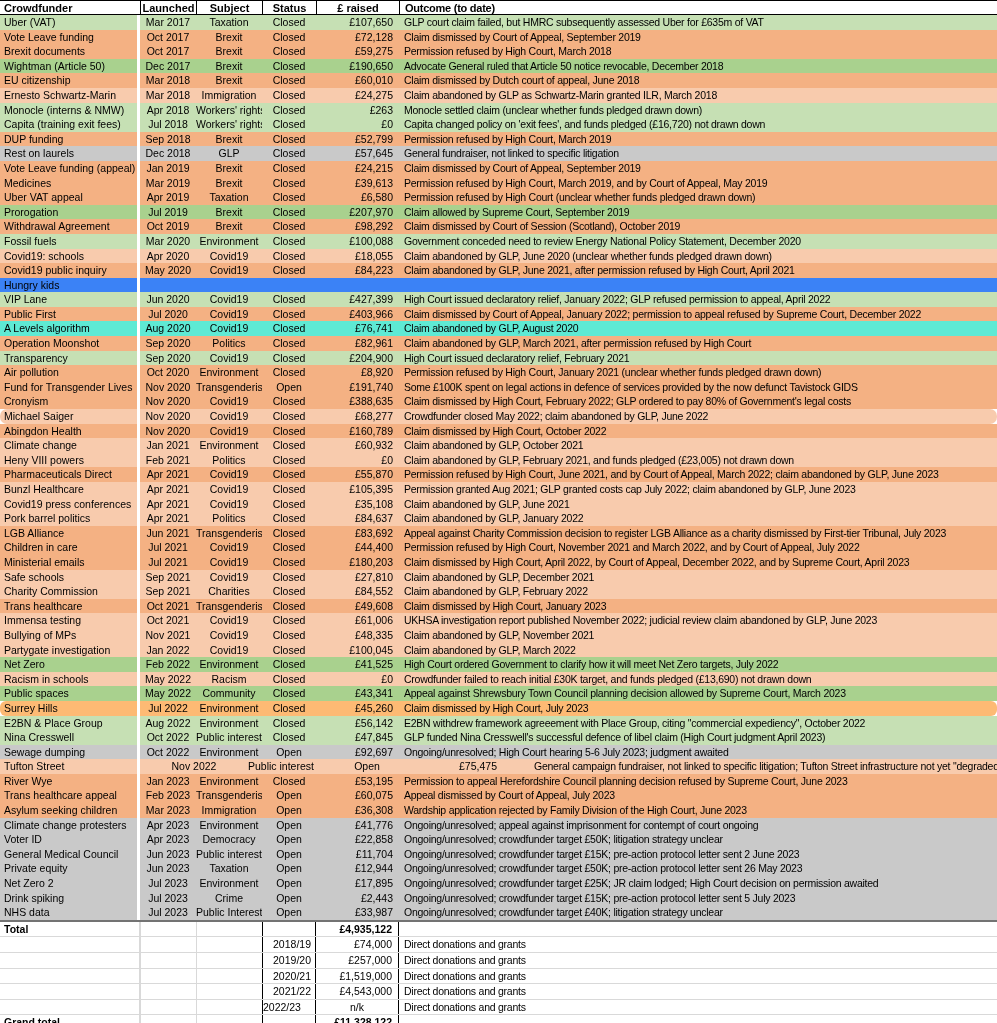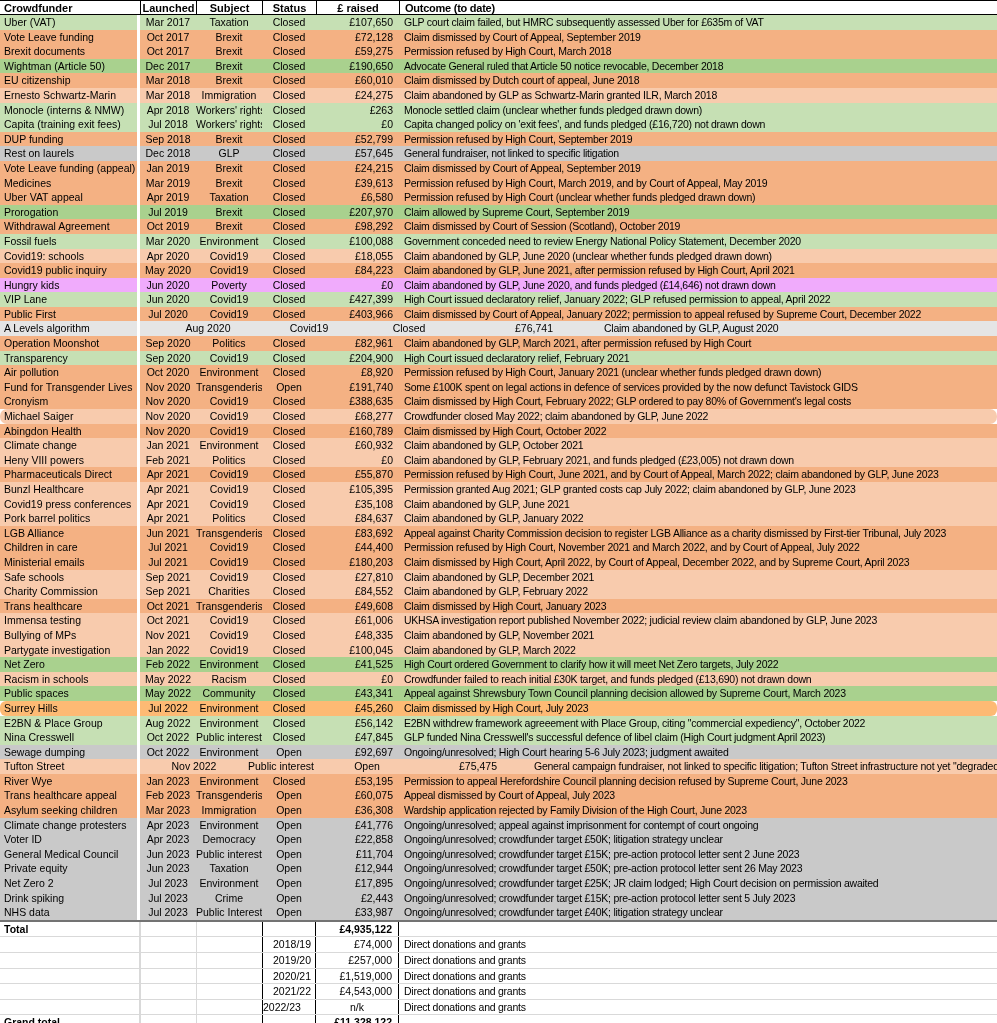--- a/index.html
+++ b/index.html
@@ -113,21 +113,21 @@
         <div class="c cD">Closed</div>
         <div class="c cE">£0</div>
         <div class="c cF">Capita changed policy on 'exit fees', and funds pledged (£16,720) not drawn down</div>
       </div>
       <div class="row data" style="background: rgb(244, 177, 131);">
         <div class="c cA">DUP funding</div>
         <div class="c cB">Sep 2018</div>
         <div class="c cC">Brexit</div>
         <div class="c cD">Closed</div>
         <div class="c cE">£52,799</div>
-        <div class="c cF">Permission refused by High Court, September 2019</div>
+        <div class="c cF">Permission refused by High Court, March 2019</div>
       </div>
       <div class="row data" style="background: rgb(201, 201, 201);">
         <div class="c cA">Rest on laurels</div>
         <div class="c cB">Dec 2018</div>
         <div class="c cC">GLP</div>
         <div class="c cD">Closed</div>
         <div class="c cE">£57,645</div>
         <div class="c cF">General fundraiser, not linked to specific litigation</div>
       </div>
       <div class="row data" style="background: rgb(244, 177, 131);">
@@ -187,21 +187,21 @@
         <div class="c cF">Claim abandoned by GLP, June 2020 (unclear whether funds pledged drawn down)</div>
       </div>
       <div class="row data" style="background: rgb(244, 177, 131);">
         <div class="c cA">Covid19 public inquiry</div>
         <div class="c cB">May 2020</div>
         <div class="c cC">Covid19</div>
         <div class="c cD">Closed</div>
         <div class="c cE">£84,223</div>
         <div class="c cF">Claim abandoned by GLP, June 2021, after permission refused by High Court, April 2021</div>
       </div>
-      <div class="row data" style="background: #f0abfc;">
+      <div class="row data" style="background: #3b82f6; flex-direction: column;">
         <div class="c cA">Hungry kids</div>
         <div class="c cB">Jun 2020</div>
         <div class="c cC">Poverty</div>
         <div class="c cD">Closed</div>
         <div class="c cE">£0</div>
         <div class="c cF">Claim abandoned by GLP, June 2020, and funds pledged (£14,646) not drawn down</div>
       </div>
       <div class="row data" style="background: rgb(198, 224, 180);">
         <div class="c cA">VIP Lane</div>
         <div class="c cB">Jun 2020</div>
@@ -211,21 +211,21 @@
         <div class="c cF">High Court issued declaratory relief, January 2022; GLP refused permission to appeal, April 2022</div>
       </div>
       <div class="row data" style="background: rgb(244, 177, 131);">
         <div class="c cA">Public First</div>
         <div class="c cB">Jul 2020</div>
         <div class="c cC">Covid19</div>
         <div class="c cD">Closed</div>
         <div class="c cE">£403,966</div>
         <div class="c cF">Claim dismissed by Court of Appeal, January 2022; permission to appeal refused by Supreme Court, December 2022</div>
       </div>
-      <div class="row data" style="background: #e5e5e5; gap: 40px;">
+      <div class="row data" style="background: #5eead4;">
         <div class="c cA">A Levels algorithm</div>
         <div class="c cB">Aug 2020</div>
         <div class="c cC">Covid19</div>
         <div class="c cD">Closed</div>
         <div class="c cE">£76,741</div>
         <div class="c cF">Claim abandoned by GLP, August 2020</div>
       </div>
       <div class="row data" style="background: rgb(244, 177, 131);">
         <div class="c cA">Operation Moonshot</div>
         <div class="c cB">Sep 2020</div>

